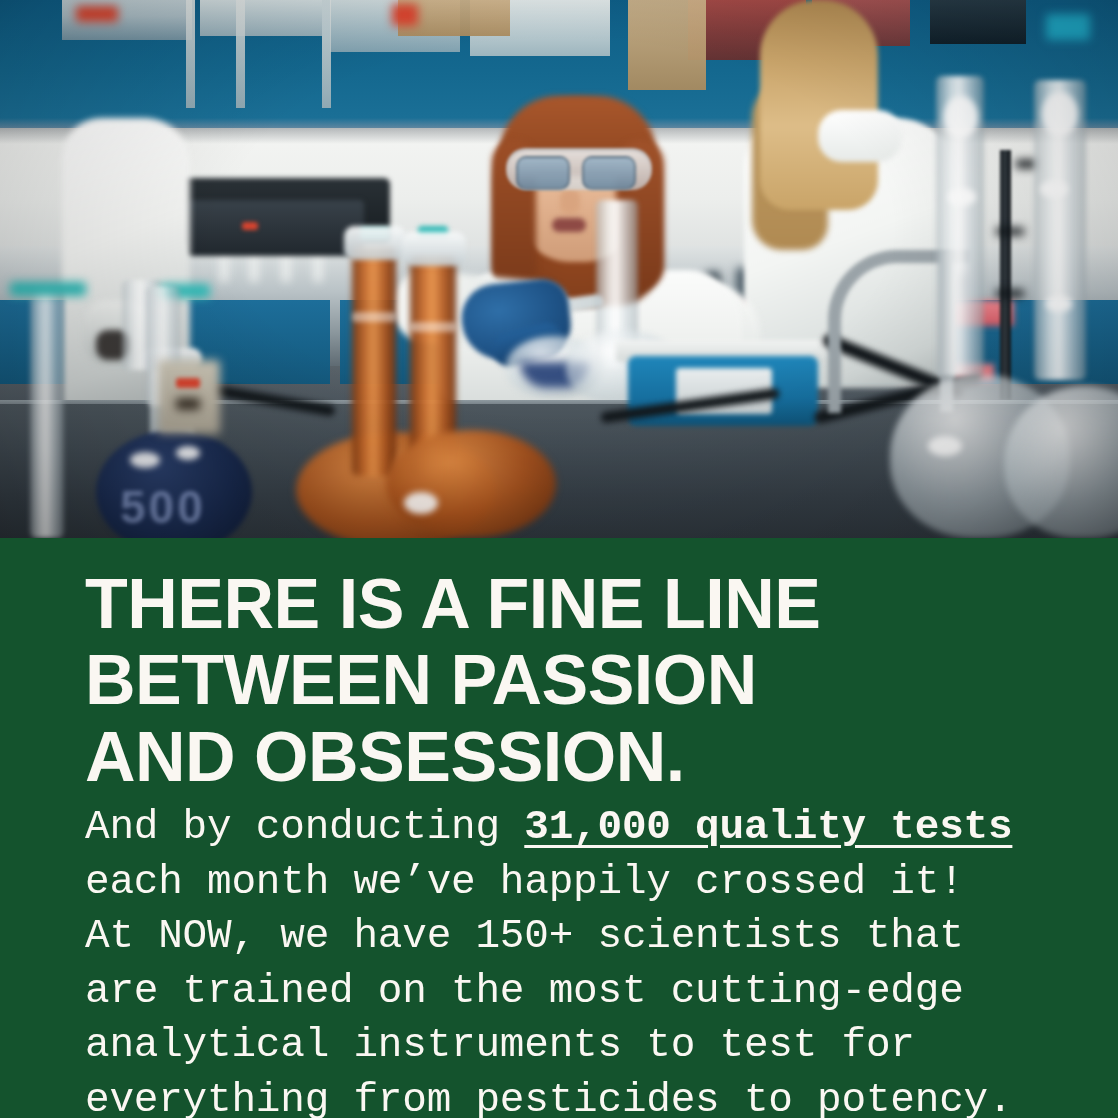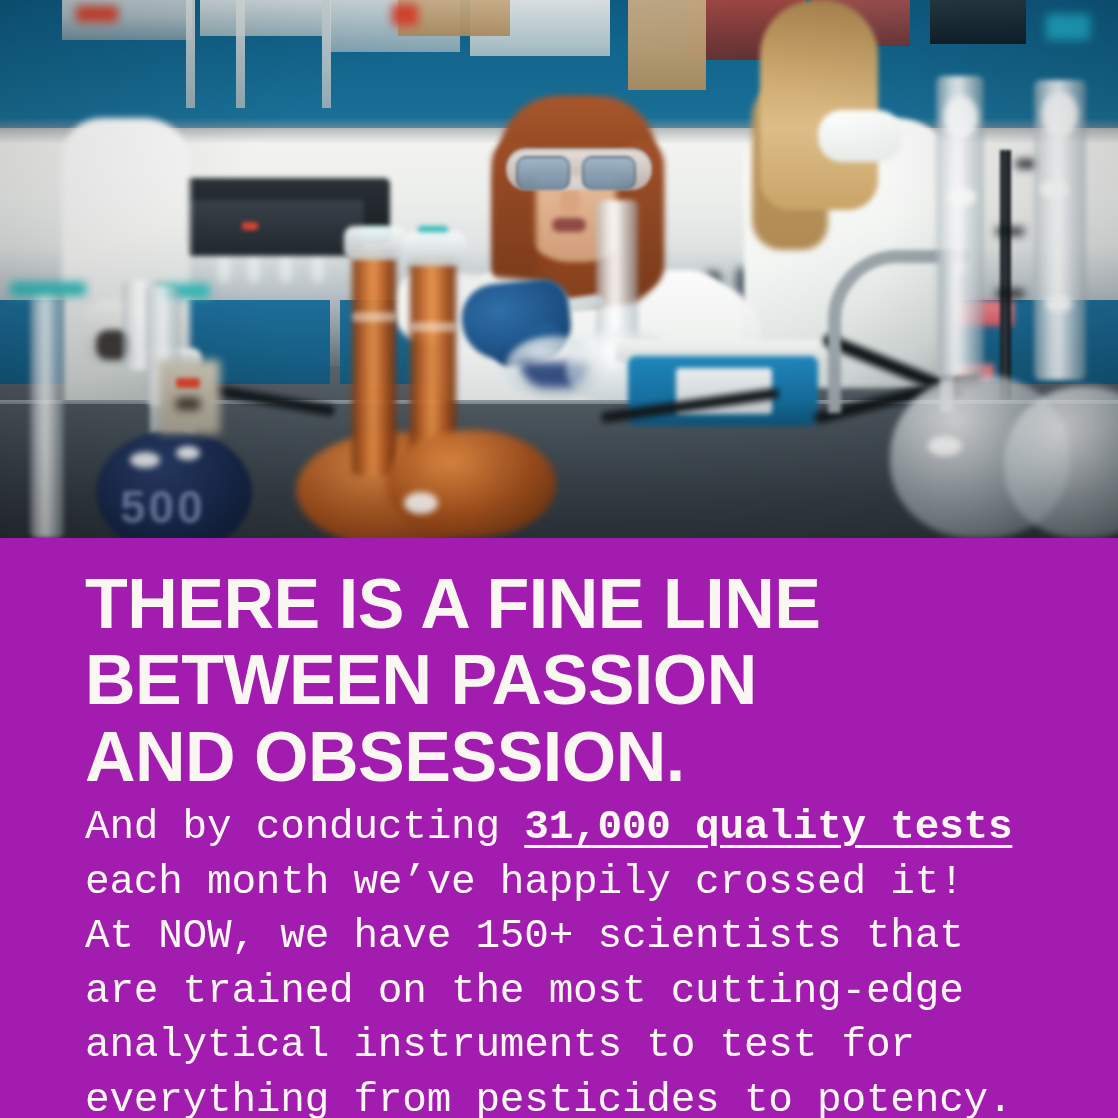--- a/index.html
+++ b/index.html
@@ -526,21 +526,21 @@
       <div class="clear-col" style="left:146px; top:286px; width:34px; height:120px; border-radius:6px; opacity:.85;"></div>
 
       <div class="soft" style="left:158px;top:360px;width:62px;height:74px;background:linear-gradient(180deg,#ccc6b6,#a9a292);border-radius:4px;"></div>
       <div class="ind-red" style="left:176px;top:378px;width:24px;height:10px;"></div>
       <div class="soft" style="left:176px;top:398px;width:24px;height:12px;background:#3a3228;border-radius:2px;"></div>
 
       <div class="vignette"></div>
     </div>
   </div>
 
-  <div class="panel" style="background: #a21caf;">
+  <div class="panel" style="background: #14532d;">
 
     <h1 class="headline" style="color: rgb(250, 247, 242);">THERE IS A FINE LINE
 BETWEEN PASSION
 AND OBSESSION.</h1>
 
     <p class="body-copy" style="color: rgb(250, 247, 242);">
       <span>And by conducting </span><span class="emph">31,000 quality tests</span><span> each month we’ve happily crossed it! At NOW, we have 150+ scientists that are trained on the most cutting-edge analytical instruments to test for everything from pesticides to potency.</span>
     </p>
 
   </div>

